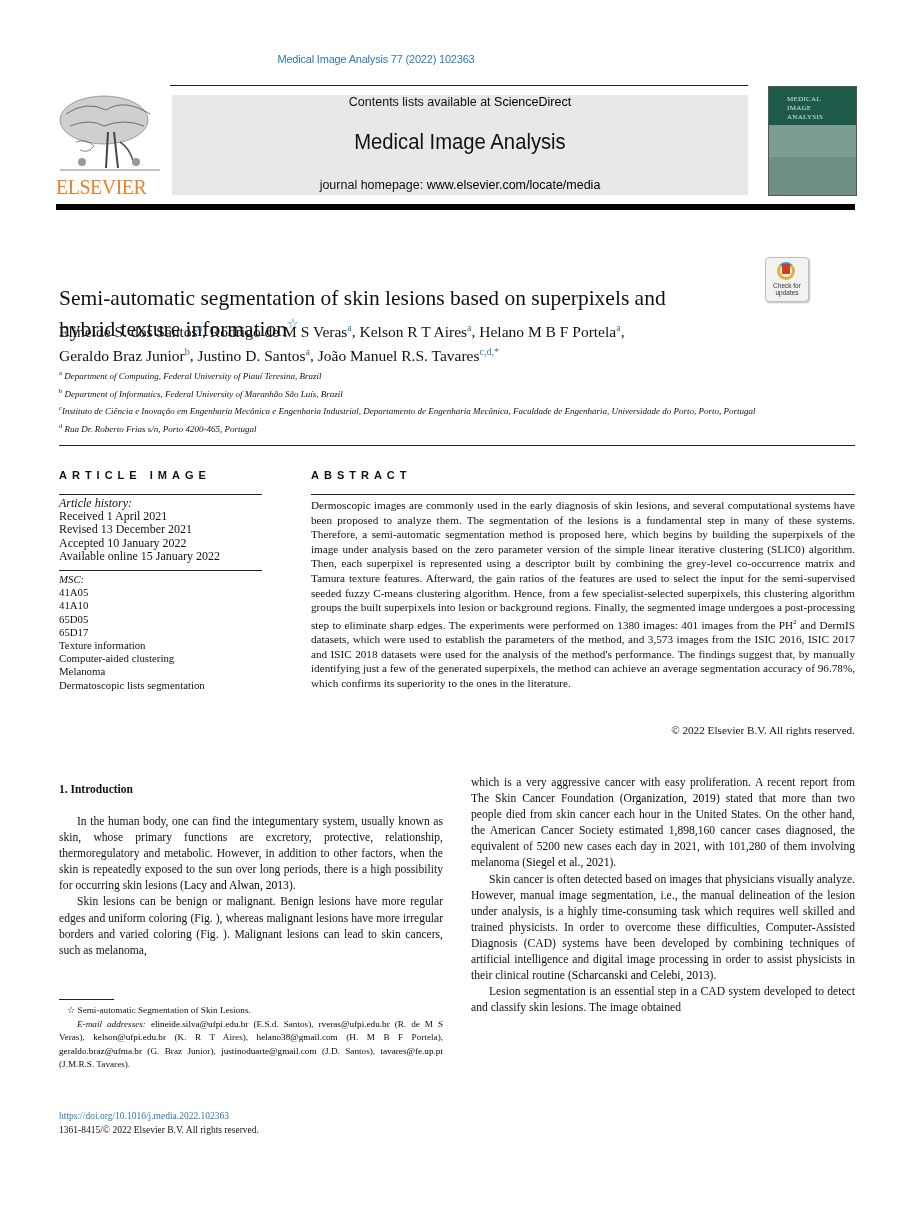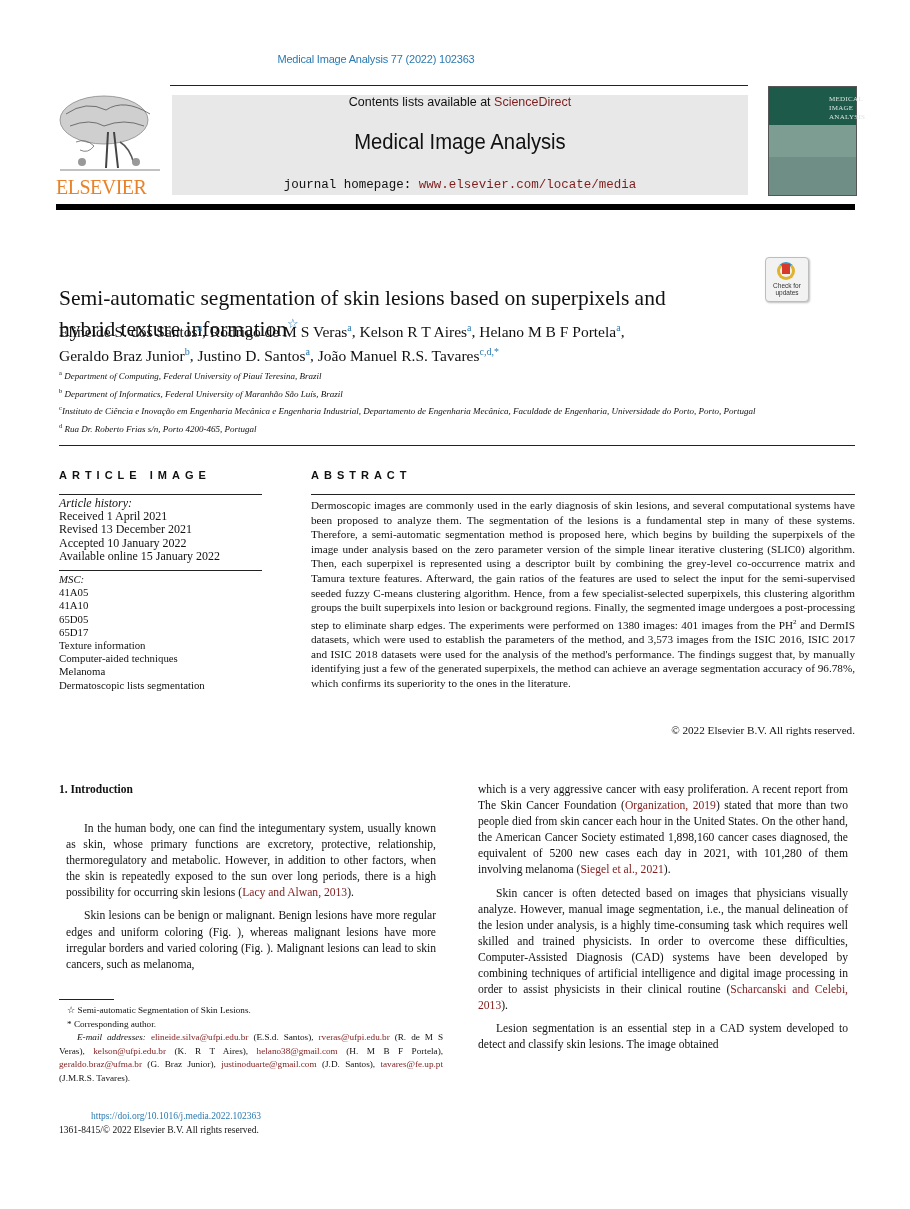--- a/index.html
+++ b/index.html
@@ -1,37 +1,37 @@
 <!DOCTYPE html>
 <html><head>
 <meta charset="utf-8">
 <style>
   html, body { margin: 0; padding: 0; background: #ffffff; }
   body { width: 910px; height: 1209px; position: relative; overflow: hidden;
          font-family: "Liberation Serif", "DejaVu Serif", serif; color: #111; }
-  .link { color: #7f1d1d; }
+  .link { color: #000000; }
   .abs { position: absolute; }
 
   #journal-ref { left: 0; width: 752px; top: 53px; text-align: center; font-size: 11px;
                  color: #2a7ab0; font-family: "Liberation Sans Narrow", "Liberation Sans", sans-serif; letter-spacing: -0.2px; }
   #rule-top { left: 170px; width: 578px; top: 85px; height: 1px; background: #222; }
   #banner { left: 172px; top: 95px; width: 576px; height: 100px; background: #e8e8e8; }
   #contents-line { left: 0; width: 100%; top: 0px; text-align: center; font-family: "Liberation Sans", sans-serif;
                    font-size: 12.5px; color: #111; }
   #journal-title { left: 0; width: 100%; top: 34px; text-align: center; font-family: "Liberation Sans", sans-serif;
                    font-size: 22px; transform: scaleX(0.92); color: #111; }
-  #homepage-line { left: 0; width: 100%; top: 83px; text-align: center; font-family: Liberation Mono, monospace;
+  #homepage-line { left: 0; width: 100%; top: 83px; text-align: center; font-family: Liberation Sans, sans-serif;
                    font-size: 12.5px; color: #111; }
 
   #elsevier-logo { left: 56px; top: 92px; width: 108px; height: 106px; }
   #elsevier-word { left: 56px; top: 175px; width: 100px; font-size: 21px; color: #e8822a;
                    font-family: "Liberation Serif", serif; letter-spacing: -0.5px; transform: scaleX(0.95); transform-origin: left; }
 
   #cover { left: 768px; top: 86px; width: 87px; height: 108px; background: #1e5a4a; border: 1px solid #555; }
-  #cover-title { left: 18px; top: 8px; color: #d8e6e0; font-size: 7px; line-height: 9px; letter-spacing: 0.3px; margin-left: 42px; }
+  #cover-title { left: 18px; top: 8px; color: #d8e6e0; font-size: 7px; line-height: 9px; letter-spacing: 0.3px; }
   #cover-band { left: 0; top: 38px; width: 87px; height: 32px; background: #7d9c92; }
   #cover-lower { left: 0; top: 70px; width: 87px; height: 38px; background: #6f8f86; }
 
   #rule-thick { left: 56px; width: 799px; top: 204px; height: 6px; background: #000; }
 
   #paper-title { left: 59px; top: 253px; width: 700px; font-size: 21.5px; line-height: 26px; color: #111; margin-top: 32px; }
   #paper-title .star { color: #2a7ab0; font-size: 13px; vertical-align: super; }
   #check-badge { left: 765px; top: 257px; width: 42px; height: 43px; border-radius: 4px; background: #f2f2f2;
                  border: 1px solid #bdbdbd; box-shadow: 1px 1px 2px rgba(0,0,0,0.25); }
   #check-badge .ring { position: absolute; left: 11px; top: 4px; width: 18px; height: 18px; border-radius: 50%;
@@ -61,29 +61,29 @@
   .italic { font-style: italic; }
 
   #abstract-text { left: 311px; top: 498px; width: 544px; font-size: 11.2px; line-height: 14.6px; text-align: justify; }
   #abstract-text sup { font-size: 7px; }
   #copyright { left: 311px; top: 724px; width: 544px; text-align: right; font-size: 11.2px; }
 
   #intro-head { left: 59px; top: 783px; font-weight: bold; font-size: 11.5px; }
   .col { font-size: 11.6px; line-height: 16.1px; text-align: justify; }
   #col-left { left: 59px; top: 814px; width: 384px; }
   #col-right { left: 471px; top: 775px; width: 384px; }
-  .col p { margin: 7px; text-indent: 18px; }
+  .col p { margin: 0; text-indent: 18px; }
   .col p.noindent { text-indent: 0; }
 
   #fn-rule { left: 59px; width: 55px; top: 999px; height: 1px; background: #222; }
   #footnotes { left: 59px; top: 1004px; width: 384px; font-size: 9.2px; line-height: 13.5px; text-align: justify; }
   #footnotes p { margin: 0; }
   #footnotes .fn-indent { padding-left: 8px; }
 
-  #doi { left: 59px; top: 1111px; font-size: 9.5px; color: #2a7ab0; margin-left: 32px; }
+  #doi { left: 59px; top: 1111px; font-size: 9.5px; color: #2a7ab0; }
   #issn { left: 59px; top: 1125px; font-size: 9.5px; }
 </style>
 </head>
 <body>
 
 <div class="abs" id="journal-ref">Medical Image Analysis 77 (2022) 102363</div>
 <div class="abs" id="rule-top"></div>
 
 <div class="abs" id="elsevier-logo">
   <svg width="108" height="82" viewBox="0 0 108 82">
@@ -173,21 +173,21 @@
   <div>Available online 15 January 2022</div>
 </div>
 
 <div class="abs" id="msc">
   <div class="italic">MSC:</div>
   <div>41A05</div>
   <div>41A10</div>
   <div>65D05</div>
   <div>65D17</div>
   <div>Texture information</div>
-  <div>Computer-aided techniques</div>
+  <div>Computer-aided clustering</div>
   <div>Melanoma</div>
   <div>Dermatoscopic lists segmentation</div>
 </div>
 
 <div class="abs" id="abstract-text"><span>Dermoscopic images are commonly used in the early diagnosis of skin lesions, and several computational systems have been proposed to analyze them. The segmentation of the lesions is a fundamental step in many of these systems. Therefore, a semi-automatic segmentation method is proposed here, which begins by building the superpixels of the image under analysis based on the zero parameter version of the simple linear iterative clustering (SLIC0) algorithm. Then, each superpixel is represented using a descriptor built by combining the grey-level co-occurrence matrix and Tamura texture features. Afterward, the gain ratios of the features are used to select the input for the semi-supervised seeded fuzzy C-means clustering algorithm. Hence, from a few specialist-selected superpixels, this clustering algorithm groups the built superpixels into lesion or background regions. Finally, the segmented image undergoes a post-processing step to eliminate sharp edges. The experiments were performed on 1380 images: 401 images from the PH</span><sup>2</sup><span> and DermIS datasets, which were used to establish the parameters of the method, and 3,573 images from the ISIC 2016, ISIC 2017 and ISIC 2018 datasets were used for the analysis of the method's performance. The findings suggest that, by manually identifying just a few of the generated superpixels, the method can achieve an average segmentation accuracy of 96.78%, which confirms its superiority to the ones in the literature.</span></div>
 <div class="abs" id="copyright">© 2022 Elsevier B.V. All rights reserved.</div>
 
 <div class="abs" id="intro-head">1. Introduction</div>
 
 <div class="abs col" id="col-left">
@@ -197,21 +197,20 @@
 
 <div class="abs col" id="col-right">
   <p class="noindent"><span>which is a very aggressive cancer with easy proliferation. A recent report from The Skin Cancer Foundation (</span><span class="link">Organization, 2019</span><span>) stated that more than two people died from skin cancer each hour in the United States. On the other hand, the American Cancer Society estimated 1,898,160 cancer cases diagnosed, the equivalent of 5200 new cases each day in 2021, with 101,280 of them involving melanoma (</span><span class="link">Siegel et al., 2021</span><span>).</span></p>
   <p><span>Skin cancer is often detected based on images that physicians visually analyze. However, manual image segmentation, i.e., the manual delineation of the lesion under analysis, is a highly time-consuming task which requires well skilled and trained physicists. In order to overcome these difficulties, Computer-Assisted Diagnosis (CAD) systems have been developed by combining techniques of artificial intelligence and digital image processing in order to assist physicists in their clinical routine (</span><span class="link">Scharcanski and Celebi, 2013</span><span>).</span></p>
   <p>Lesion segmentation is an essential step in a CAD system developed to detect and classify skin lesions. The image obtained</p>
 </div>
 
 <div class="abs" id="fn-rule"></div>
 <div class="abs" id="footnotes">
   <p class="fn-indent">☆  Semi-automatic Segmentation of Skin Lesions.</p>
-  <p class="fn-indent">*  Corresponding author.</p>
   <p style="text-indent:18px;">
     <span class="italic">E-mail addresses:</span>
     <span class="link">elineide.silva@ufpi.edu.br</span><span> (E.S.d. Santos), </span><span class="link">rveras@ufpi.edu.br</span><span> (R. de M S Veras), </span><span class="link">kelson@ufpi.edu.br</span><span> (K. R T Aires), </span><span class="link">helano38@gmail.com</span><span> (H. M B F Portela), </span><span class="link">geraldo.braz@ufma.br</span><span> (G. Braz Junior), </span><span class="link">justinoduarte@gmail.com</span><span> (J.D. Santos), </span><span class="link">tavares@fe.up.pt</span><span> (J.M.R.S. Tavares).</span>
   </p>
 </div>
 
 <div class="abs" id="doi">https://doi.org/10.1016/j.media.2022.102363</div>
 <div class="abs" id="issn">1361-8415/© 2022 Elsevier B.V. All rights reserved.</div>
 
 </body></html>

